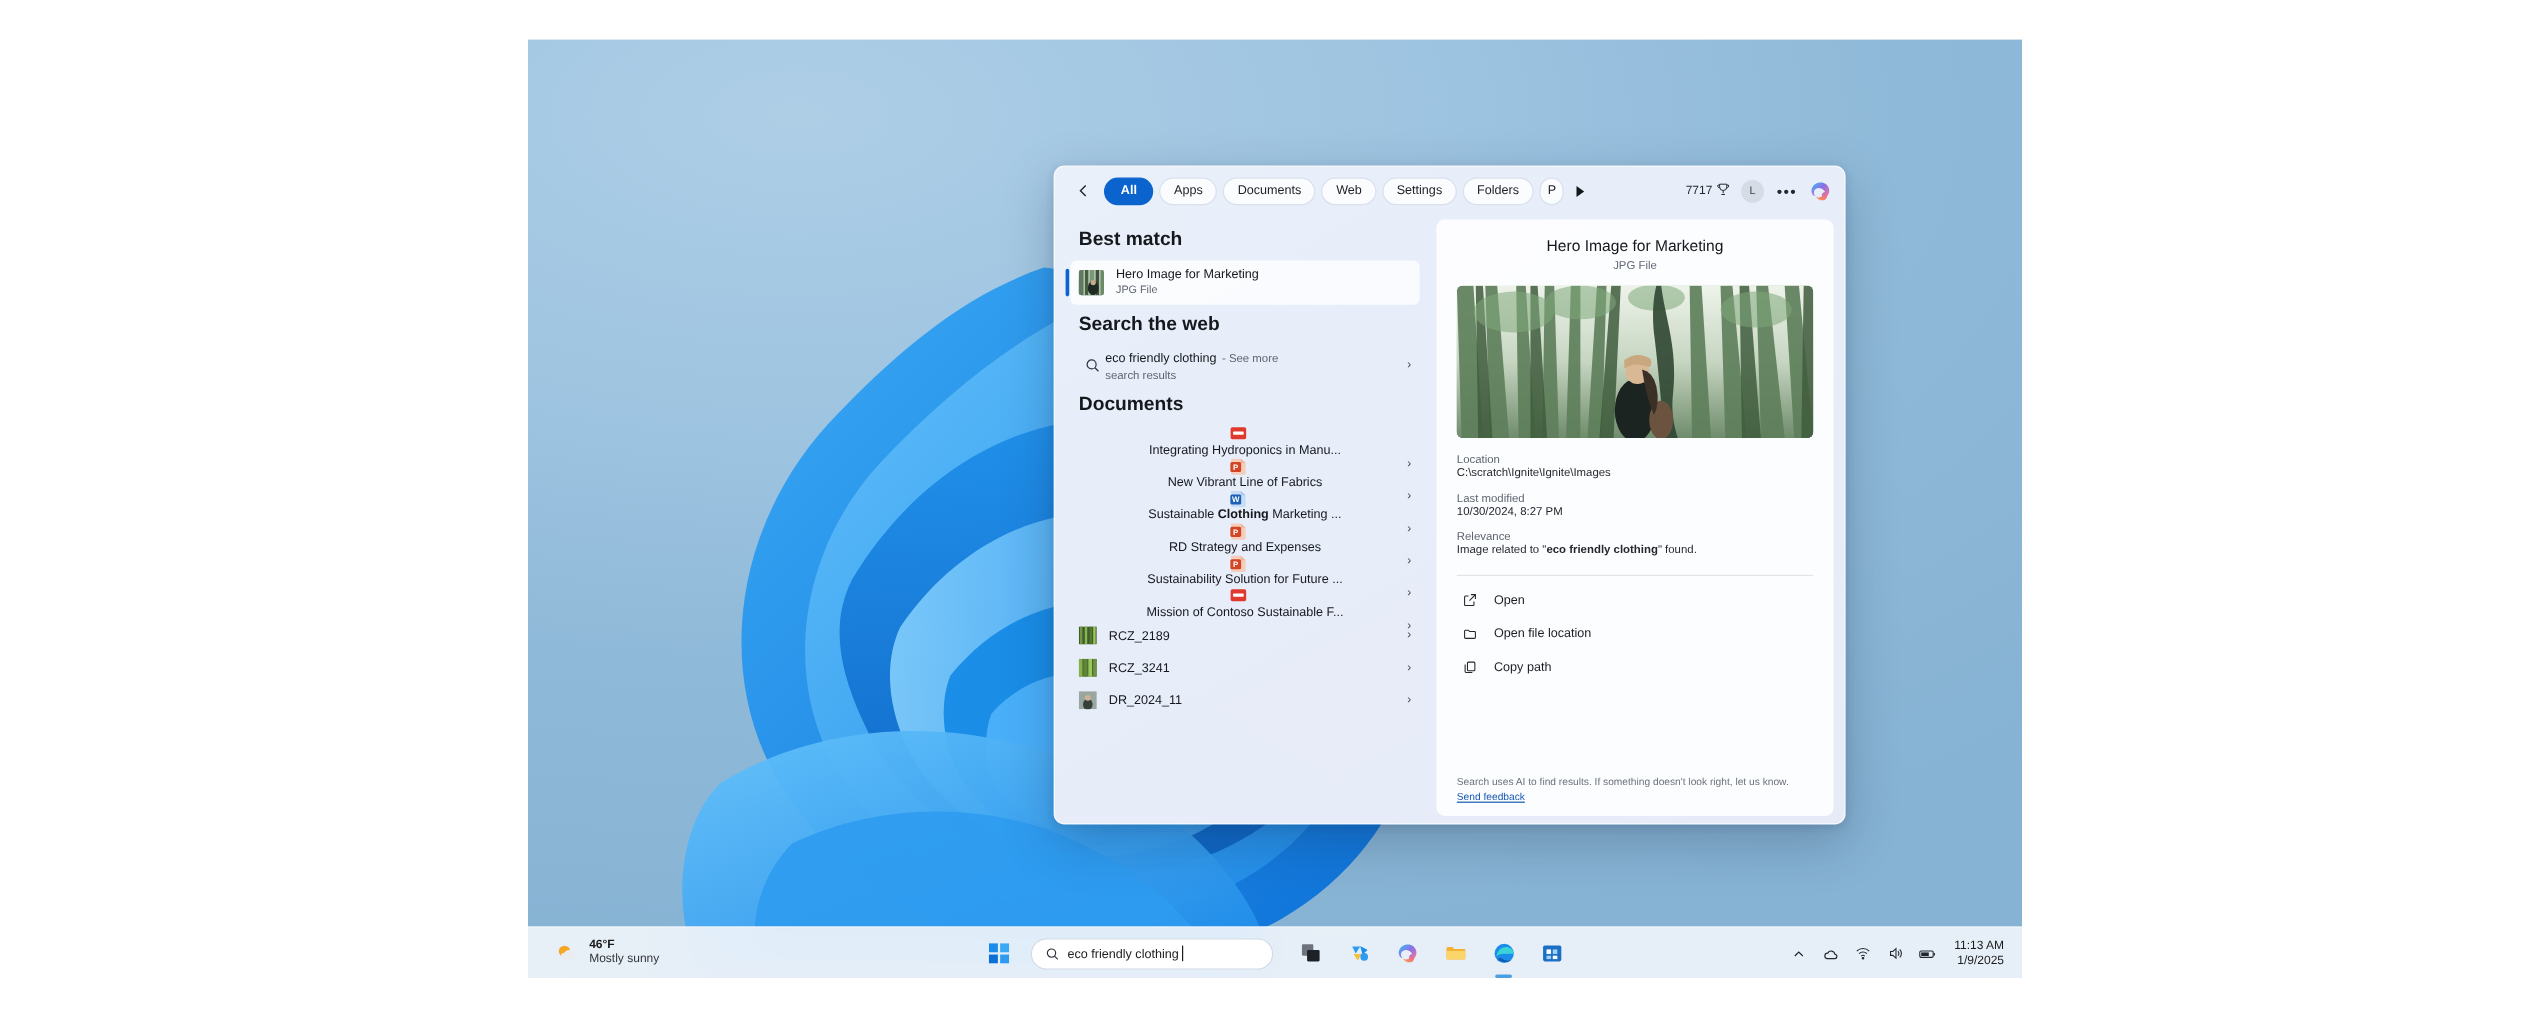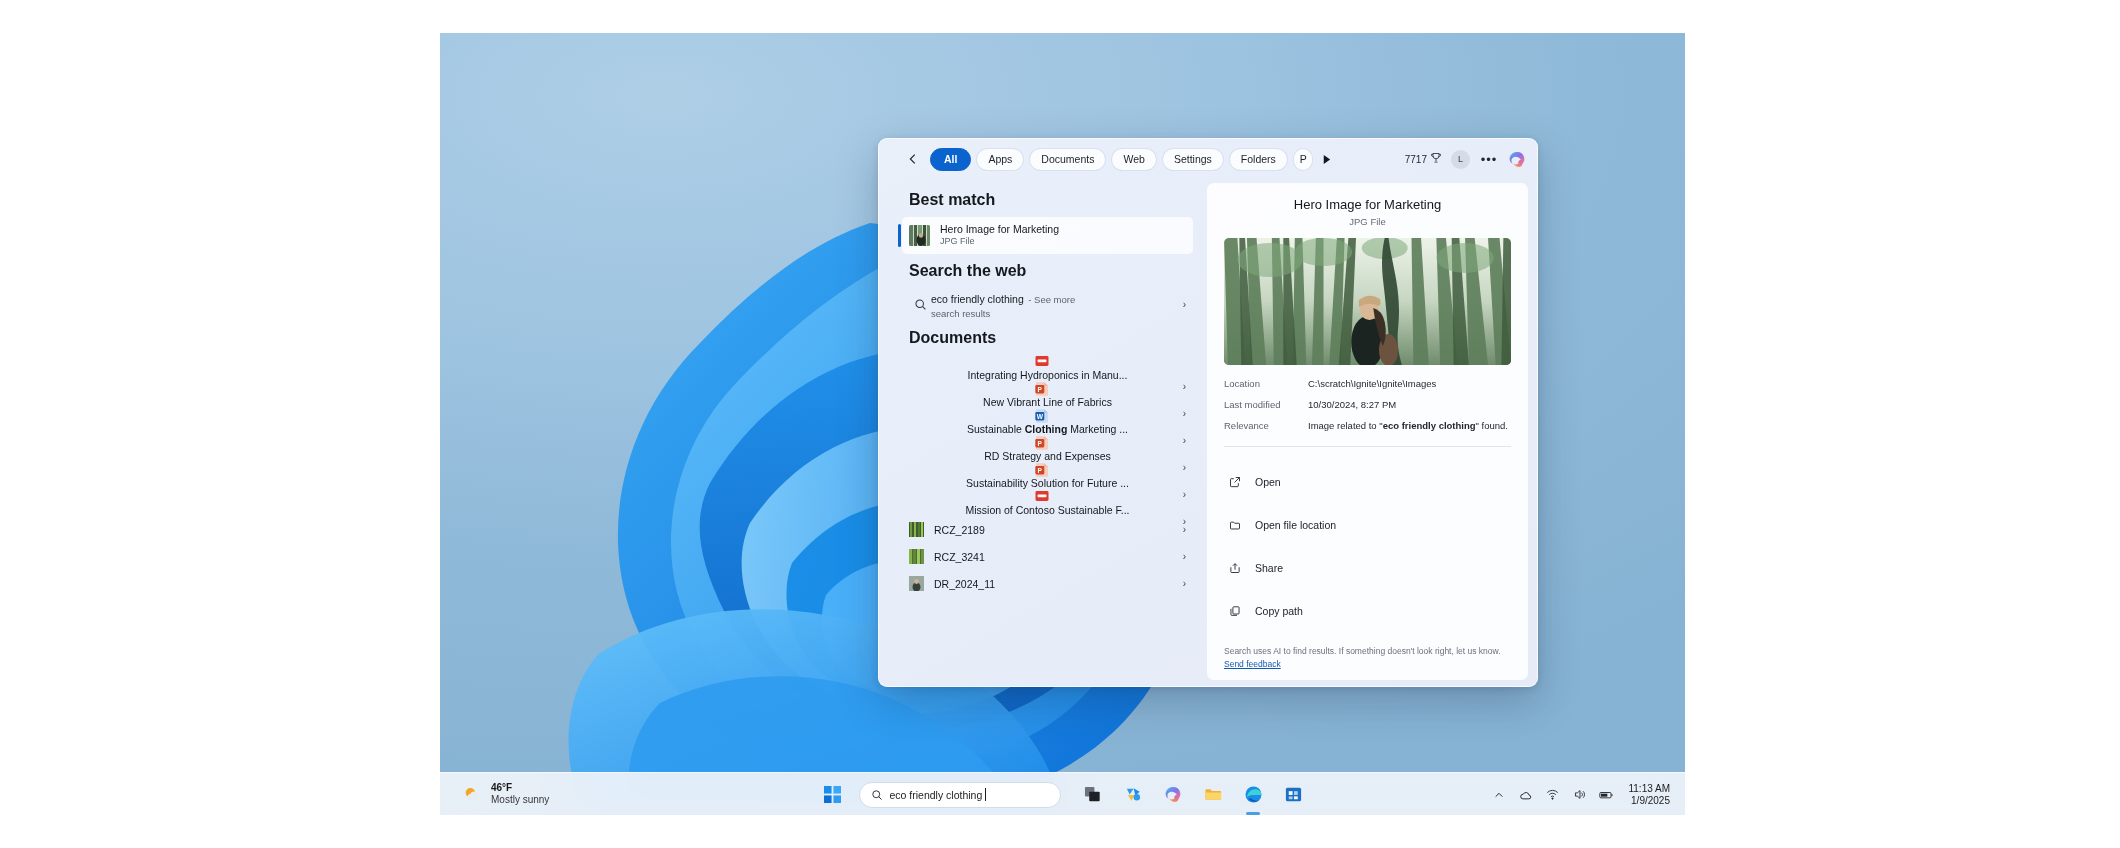--- a/index.html
+++ b/index.html
@@ -103,21 +103,21 @@
   
   .flyout {
     position: absolute;
     left: 878px; top: 138px;
     width: 660px; height: 549px;
     border-radius: 9px;
     background: linear-gradient(150deg,#eaf0fa 0%, #e7edf9 40%, #e6ebf7 100%);
     box-shadow: 0 14px 42px rgba(20,40,70,0.26), 0 2px 7px rgba(20,40,70,0.14);
     border: 1px solid rgba(255,255,255,0.7);
     overflow: hidden;
-    display: flex; flex-direction: column; padding-left: 10px;
+    display: flex; flex-direction: column;
   }
 
   .fl-header {
     height: 40px; flex: none;
     display: flex; align-items: center;
     padding: 0 10px 0 12px;
     gap: 5px;
   }
 
   .back-btn {
@@ -241,30 +241,30 @@
   }
   .pv-sub {
     font-size: 9.5px; color: #636a74; text-align: center; margin-top: 4px;
   }
   .pv-image {
     margin-top: 11px; height: 127px; border-radius: 5px; overflow: hidden;
     position: relative;
     background: linear-gradient(175deg,#f3f6f2 0%, #d7e2d4 12%, #8fa891 35%, #5a7560 62%, #3d5344 100%);
   }
   .pv-meta { margin-top: 13px; }
-  .meta-row { display: flex; margin-bottom: 8px; }
+  .meta-row { display: flex; margin-bottom: 8px; flex-direction: column; }
   .meta-k { width: 84px; flex: none; font-size: 9.5px; color: #5d646e; }
   .meta-v { font-size: 9.5px; color: #24282e; line-height: 1.35; }
   .meta-v b { font-weight: 700; }
 
   .pv-divider { height: 1px; background: #e1e5ea; margin: 6px 0 6px 0; }
 
   .act-row {
     height: 28px; display: flex; align-items: center; gap: 13px;
-    border-radius: 4px; cursor: pointer; padding-left: 3px; margin-top: 15px;
+    border-radius: 4px; cursor: pointer; padding-left: 3px;
   }
   .act-ico { width: 15px; display:flex; align-items:center; justify-content:center; color:#24282e; }
   .act-lbl { font-size: 10.5px; color: #1a1e24; }
 
   .pv-foot {
     margin-top: auto; padding-top: 8px;
     font-size: 8.5px; color: #6a717b; line-height: 1.45;
   }
   .pv-foot a { color: #1558b0; text-decoration: underline; cursor: pointer; }
 </style>
@@ -606,30 +606,20 @@
 
         <div class="act-row">
           <span class="act-ico">
             <svg width="12" height="12" viewBox="0 0 16 16" fill="none" stroke="currentColor" stroke-width="1.2">
               <path d="M2 5.2 a1 1 0 0 1 1 -1 h3.2 l1.4 1.5 H13 a1 1 0 0 1 1 1 v5.6 a1 1 0 0 1 -1 1 H3 a1 1 0 0 1 -1 -1 z"></path>
             </svg>
           </span>
           <span class="act-lbl">Open file location</span>
         </div>
 
-        <div class="act-row">
-          <span class="act-ico">
-            <svg width="12" height="12" viewBox="0 0 16 16" fill="none" stroke="currentColor" stroke-width="1.2">
-              <path d="M2.5 7 V13 a1 1 0 0 0 1 1 H12.5 a1 1 0 0 0 1 -1 V7"></path>
-              <path d="M8 10.2 V2.4"></path>
-                <path d="M5.2 5 L8 2.2 L10.8 5"></path>
-            </svg>
-          </span>
-          <span class="act-lbl">Share</span>
-        </div>
 
         <div class="act-row">
           <span class="act-ico">
             <svg width="12" height="12" viewBox="0 0 16 16" fill="none" stroke="currentColor" stroke-width="1.2">
               <rect x="5.2" y="2.4" width="8.2" height="9.6" rx="1.1"></rect>
               <path d="M10.6 13.8 H3.6 a1 1 0 0 1 -1 -1 V5"></path>
             </svg>
           </span>
           <span class="act-lbl">Copy path</span>
         </div>

